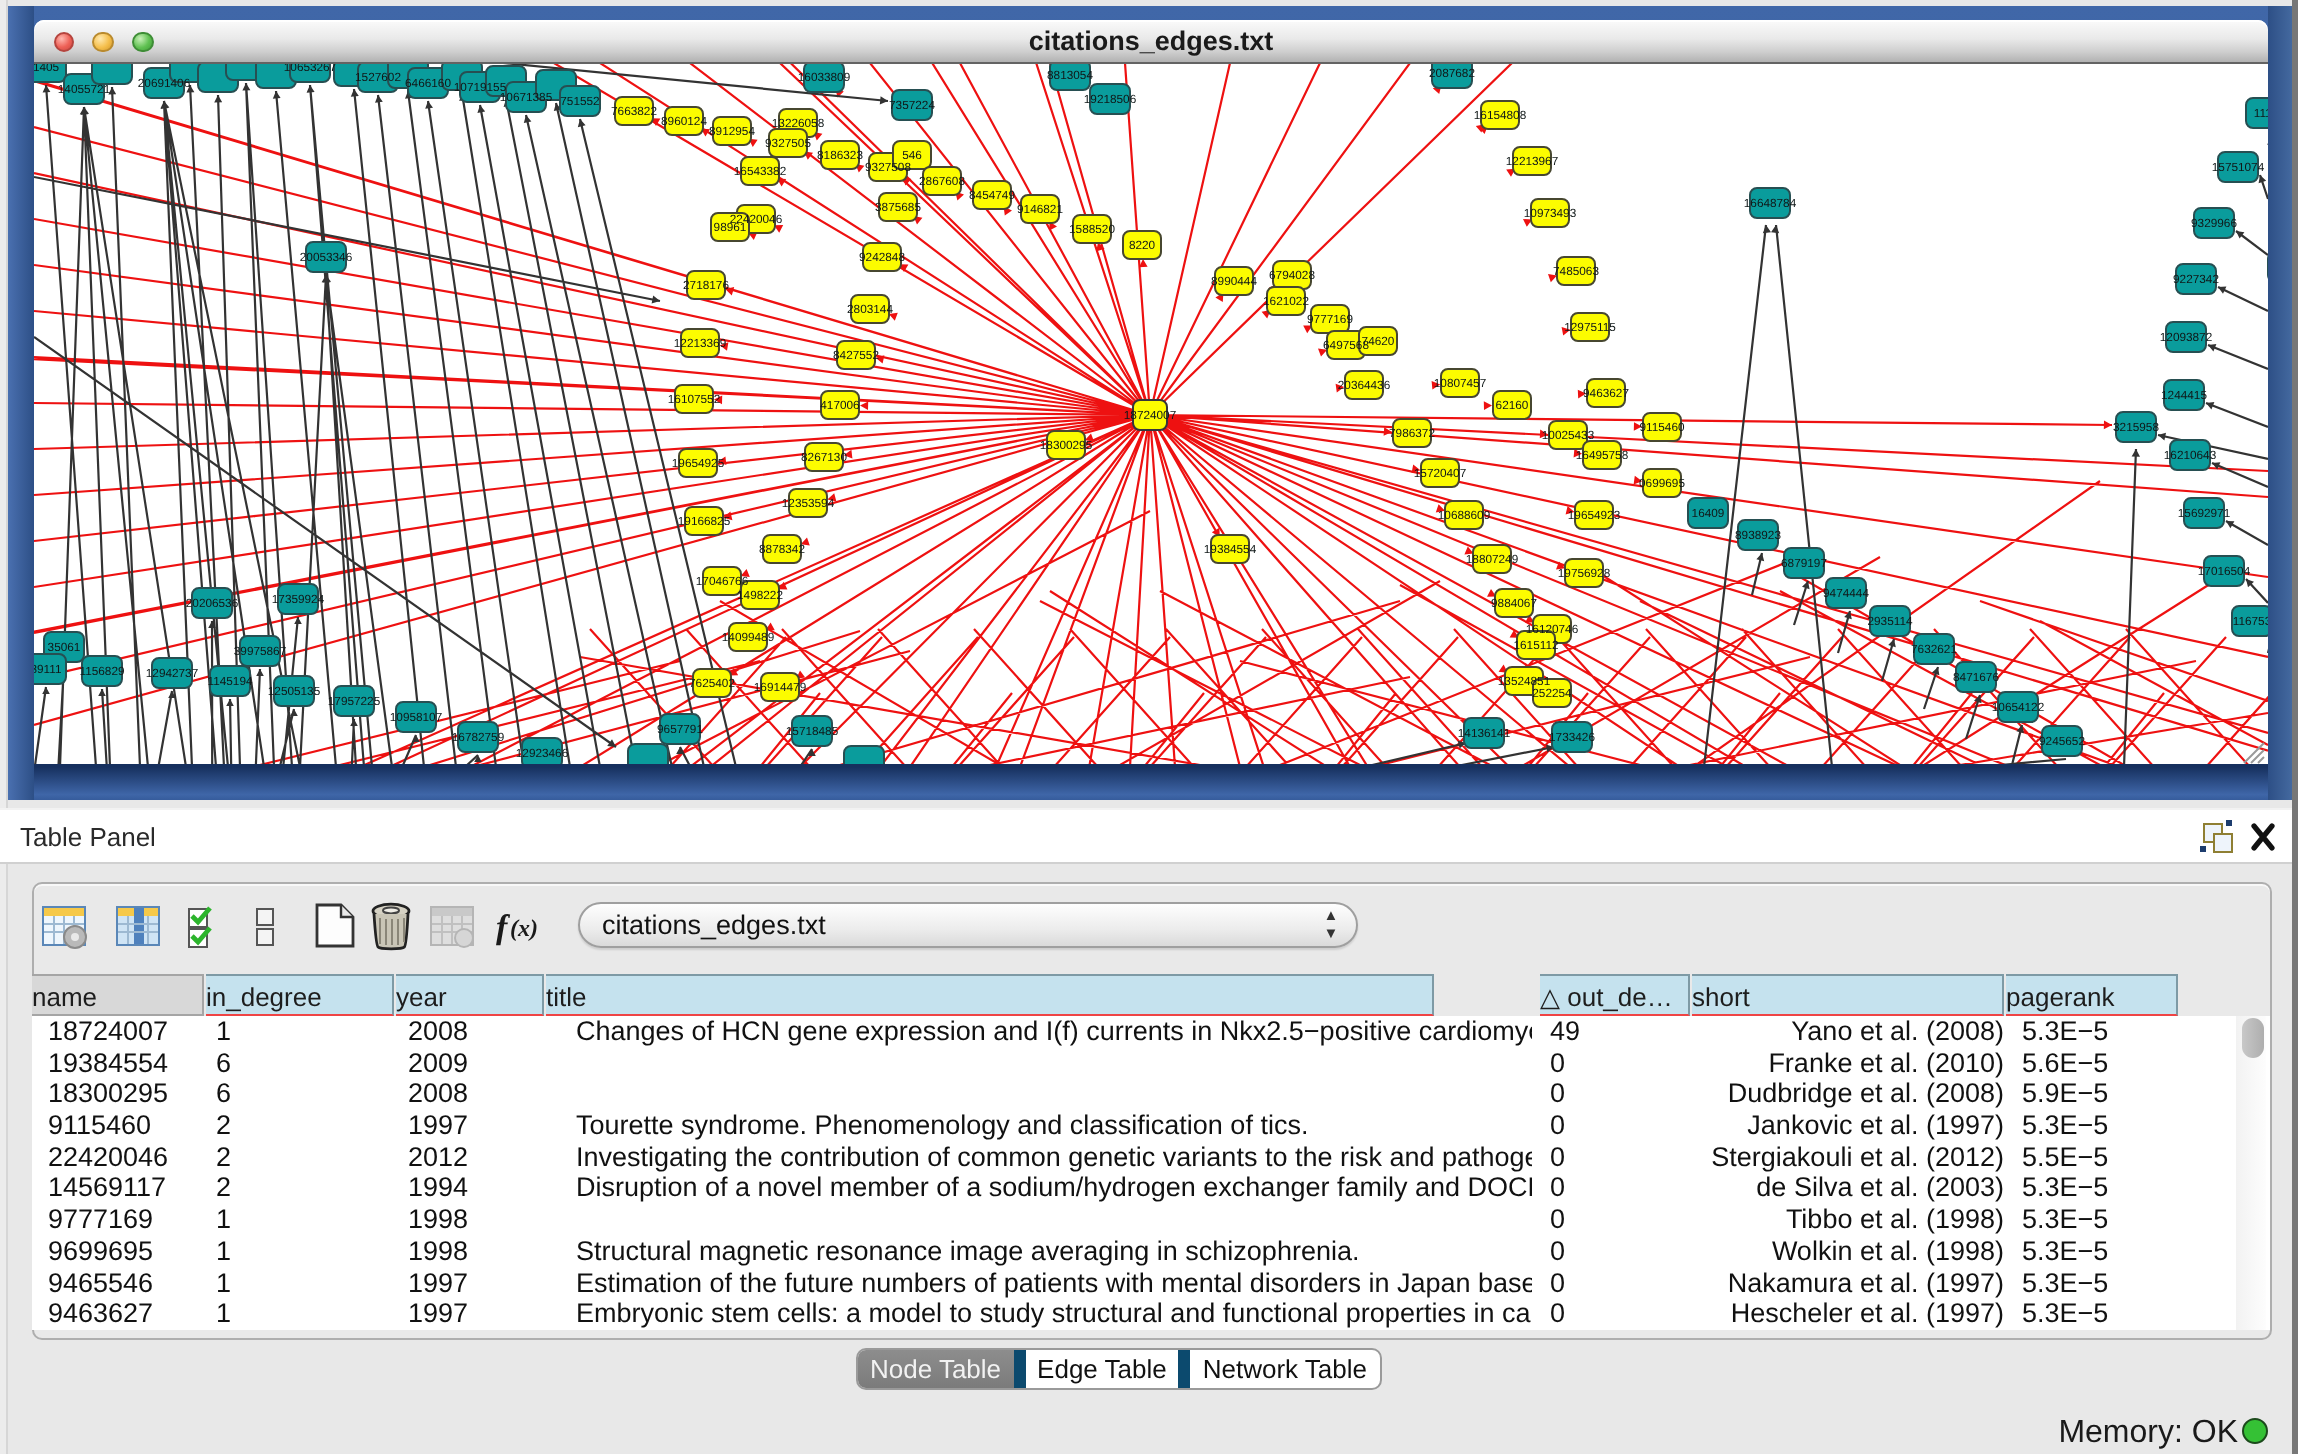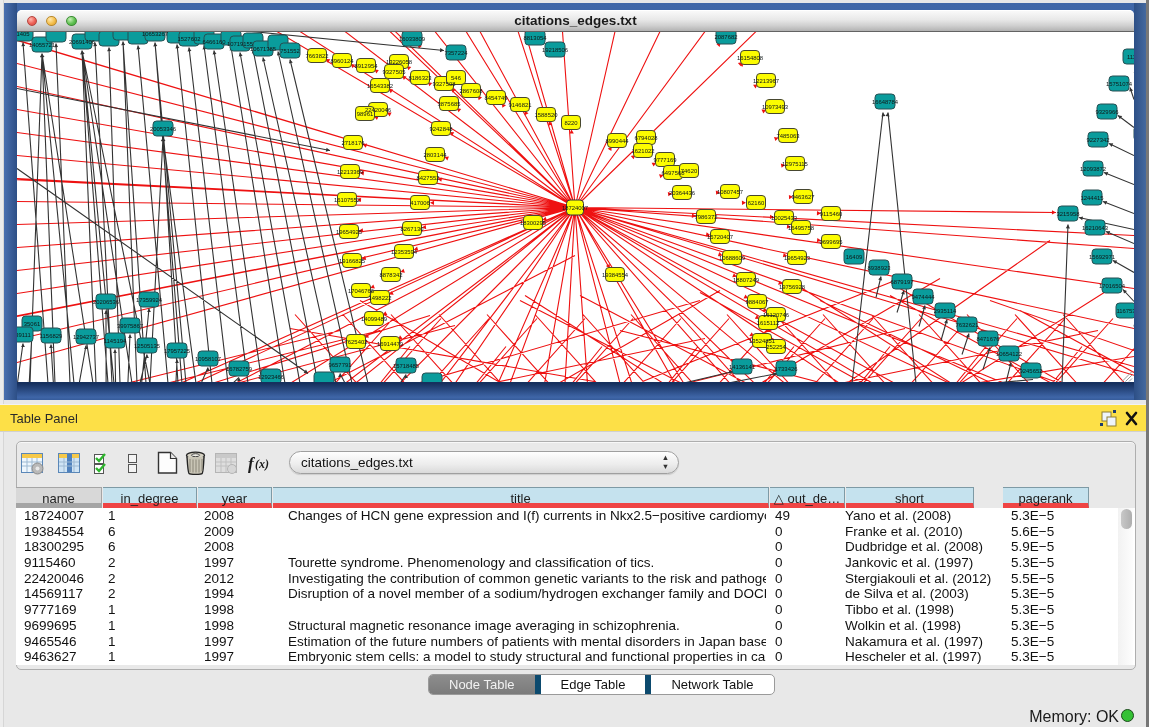--- a/index.html
+++ b/index.html
@@ -7,33 +7,33 @@
 #win{left:4px;top:3px;width:1142px;height:397px;background:linear-gradient(180deg,#4067a8,#35598f);}
 #winband{position:absolute;left:13px;right:12px;top:379px;height:18px;background:linear-gradient(#16305e 8%,#3f66a8 85%,#365c9c)}
 #winl{position:absolute;left:0;top:0;width:13px;height:100%;background:linear-gradient(90deg,#4a70b0,#2d4f86)}
 #winr{position:absolute;right:0;top:0;width:12px;height:100%;background:linear-gradient(90deg,#2d4f86,#44699f)}
 #winInner{position:absolute;left:13px;top:7px;right:12px;bottom:18px;}
 #titlebar{position:absolute;left:0;top:0;right:0;height:21.5px;border-radius:5px 5px 0 0;background:linear-gradient(#fbfbfb,#e9e9e9 45%,#cfcfcf 75%,#b2b2b2);border-bottom:1px solid #636363;box-shadow:inset 0 1px 0 #fff}
 #titlebar .tl{position:absolute;top:5.5px;width:10.5px;height:10.5px;border-radius:50%}
 #title{position:absolute;left:0;right:0;top:3px;text-align:center;font-weight:bold;font-size:13.5px;color:#1a1a1a}
 #canvas{position:absolute;left:0;top:21.5px;right:0;bottom:0;background:#fff;overflow:hidden}
 
-#tpbar{left:0;top:404px;width:1146px;height:28px;background:#fde047;border-top:1px solid #f2f2f2;border-bottom:1px solid #d0d0d0}
+#tpbar{left:0;top:404px;width:1146px;height:28px;background:#ffffff;border-top:1px solid #f2f2f2;border-bottom:1px solid #d0d0d0}
 #tpbar span{position:absolute;left:10px;top:6px;font-size:13px;color:#2a2a2a}
 #container{left:16px;top:441px;width:1120px;height:229px;background:#e9e9e9;border:1px solid #aeaeae;border-radius:5px;box-shadow:inset 0 1px 0 #f8f8f8}
 #thead{position:absolute;left:-1px;top:45px;width:1074px;height:21px;font-size:13px;color:#1d1d1d}
-#thead .h{position:absolute;top:0;height:21px;background:#c5e2ee;border-right:1px solid #7e9aa5;border-top:1px solid #7e9aa5;border-bottom:5px solid #ef4444;text-align:center;line-height:21px}
+#thead .h{position:absolute;top:0;height:21px;background:#c5e2ee;border-right:1px solid #7e9aa5;border-top:1px solid #7e9aa5;border-bottom:1px solid #ef4444;text-align:left;line-height:21px}
 #tbody{position:absolute;left:-1px;top:66px;width:1119px;height:157px;background:#fff;font-size:13.5px;color:#111;overflow:hidden}
 .tr{position:relative;height:15.7px;line-height:15.8px;white-space:nowrap}
 .tr div{position:absolute;overflow:hidden;text-overflow:clip}
 .c0{left:8px;width:82px}.c1{left:92px;width:90px}.c2{left:188px;width:70px}
 .c3{left:272px;width:478px}.c4{left:759px;width:70px}
-.c5{left:829px;width:157px;text-align:left}.c6{left:995px;width:90px}
+.c5{left:829px;width:157px;text-align:right}.c6{left:995px;width:90px}
 #tabs{left:428px;top:674px;height:21px;border:1px solid #9a9a9a;border-radius:5px;overflow:hidden;background:#fff;font-size:13px;display:flex}
-#tabs div{padding:0 20px;line-height:20px;color:#111}
+#tabs div{padding:0 6px;line-height:20px;color:#111}
 #tabs .sel{background:linear-gradient(#8d8d8d,#7b7b7b);color:#f2f2f2}
 #tabs .s2{border-left:6px solid #0c4a6e}
 #memory{right:30px;top:708px;font-size:16px;color:#1a1a1a}
 #rightstrip{right:0;top:0;width:3px;height:727px;background:#777}
 #leftstrip{left:0;top:0;width:4px;height:727px;background:#ececec;border-right:1px solid #d6d6d6}
 
 .ic{position:absolute;top:9px}
 #combo{position:absolute;left:272px;top:9px;width:390px;height:23px;border:1px solid #9f9f9f;border-radius:12px;background:linear-gradient(#fefefe,#ececec 60%,#dadada);font-size:13.5px;line-height:22px;color:#111;padding-left:11px;box-shadow:0 1px 1px rgba(0,0,0,.12)}
 #combo .arr{position:absolute;right:6px;top:1px;width:13px;height:20px;font-size:7.5px;line-height:9px;text-align:center;color:#333}
 </style></head><body>
@@ -387,23 +387,23 @@
   </g>
 
   <text x="227" y="18" font-family="Liberation Serif,serif" font-style="italic" font-weight="bold" font-size="17" fill="#1a1a1a">f</text>
   <text x="234" y="17" font-family="Liberation Serif,serif" font-style="italic" font-weight="bold" font-size="12" fill="#1a1a1a">(x)</text>
  </svg>
  <div id="combo">citations_edges.txt<div class="arr">▲<br>▼</div></div>
  <div id="thead">
   <div class="h" style="left:0;width:86px;background:#d8d8d8;border-right:1px solid #a5a5a5;border-top-color:#a5a5a5;border-bottom-color:#a5a5a5">name</div>
   <div class="h" style="left:87px;width:94px">in_degree</div>
   <div class="h" style="left:182px;width:74px">year</div>
-  <div class="h" style="left:257px;width:496px">title</div>
+  <div class="h" style="left:257px;width:444px">title</div>
   <div class="h" style="left:754px;width:75px">△ out_de…</div>
-  <div class="h" style="left:830px;width:128px">short</div>
+  <div class="h" style="left:830px;width:156px">short</div>
   <div class="h" style="left:987px;width:86px">pagerank</div>
  </div>
  <div id="tbody">
 <div class="tr">
         <div class="c0">18724007</div>
         <div class="c1">1</div>
         <div class="c2">2008</div>
         <div class="c3">Changes of HCN gene expression and I(f) currents in Nkx2.5−positive cardiomyoc…</div>
         <div class="c4">49</div>
         <div class="c5">Yano et al. (2008)</div>

